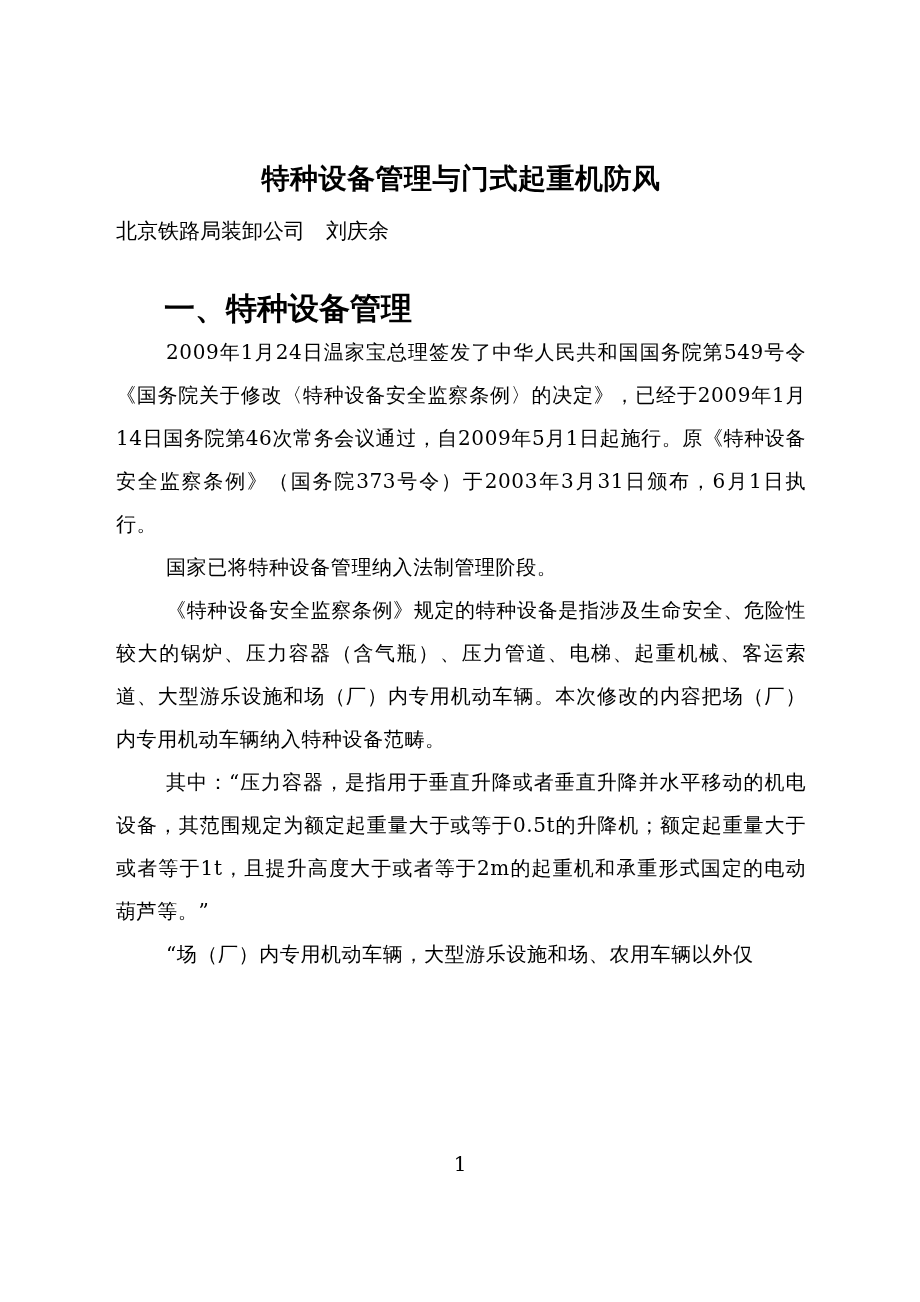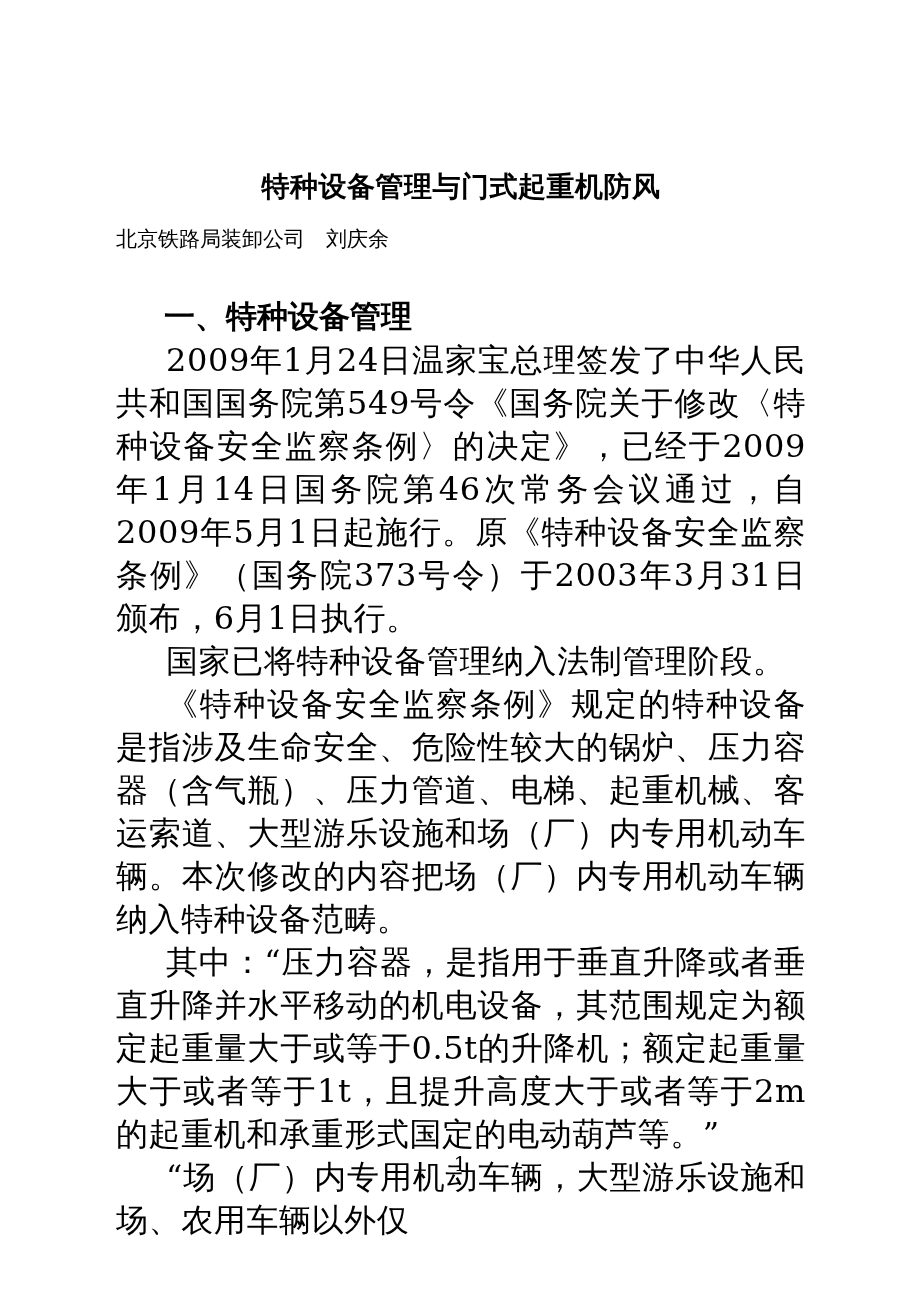--- a/index.html
+++ b/index.html
@@ -18,21 +18,21 @@
     height: 1302px;
     background: #ffffff;
     overflow: hidden;
     box-sizing: border-box;
   }
 
   
   .content {
     position: absolute;
     left: 116px;
-    top: 8px;
+    top: 0;
     width: 690px;
   }
 
   
   .doc-title {
     font-family: "Liberation Sans", "DejaVu Sans", sans-serif;
     font-weight: bold;
     font-size: 28px;
     line-height: 34px;
     text-align: center;
@@ -59,21 +59,21 @@
     font-size: 31px;
     line-height: 30px;
     margin: 0;
     padding-top: 50px;
     padding-left: 48px;
   }
 
   
   .para {
     font-family: "DejaVu Serif", "Liberation Serif", serif;
-    font-size: 32px;
+    font-size: 20px;
     line-height: 43px;
     margin: 0;
     text-align: justify;
     text-justify: inter-ideograph;
     text-indent: 50px;
     letter-spacing: 0.6px;
     word-spacing: 1px;
   }
   .para.first { margin-top: 7px; }
 

